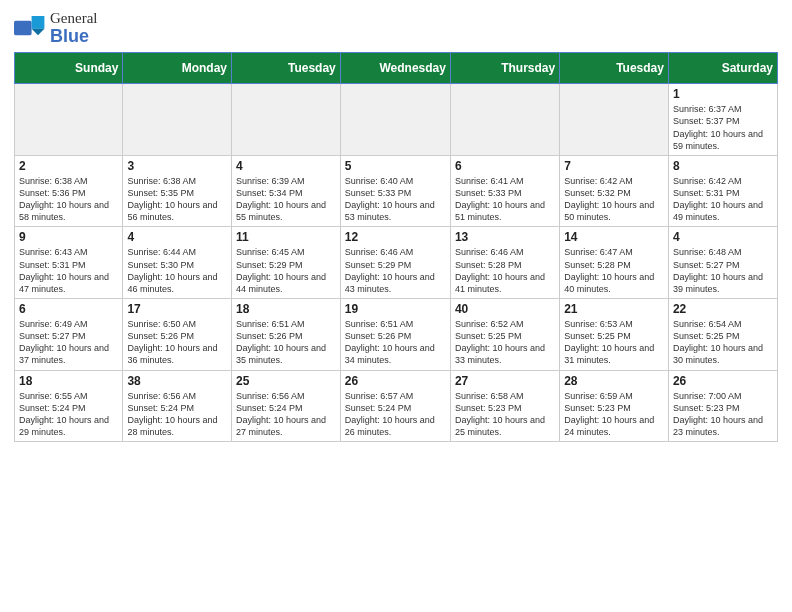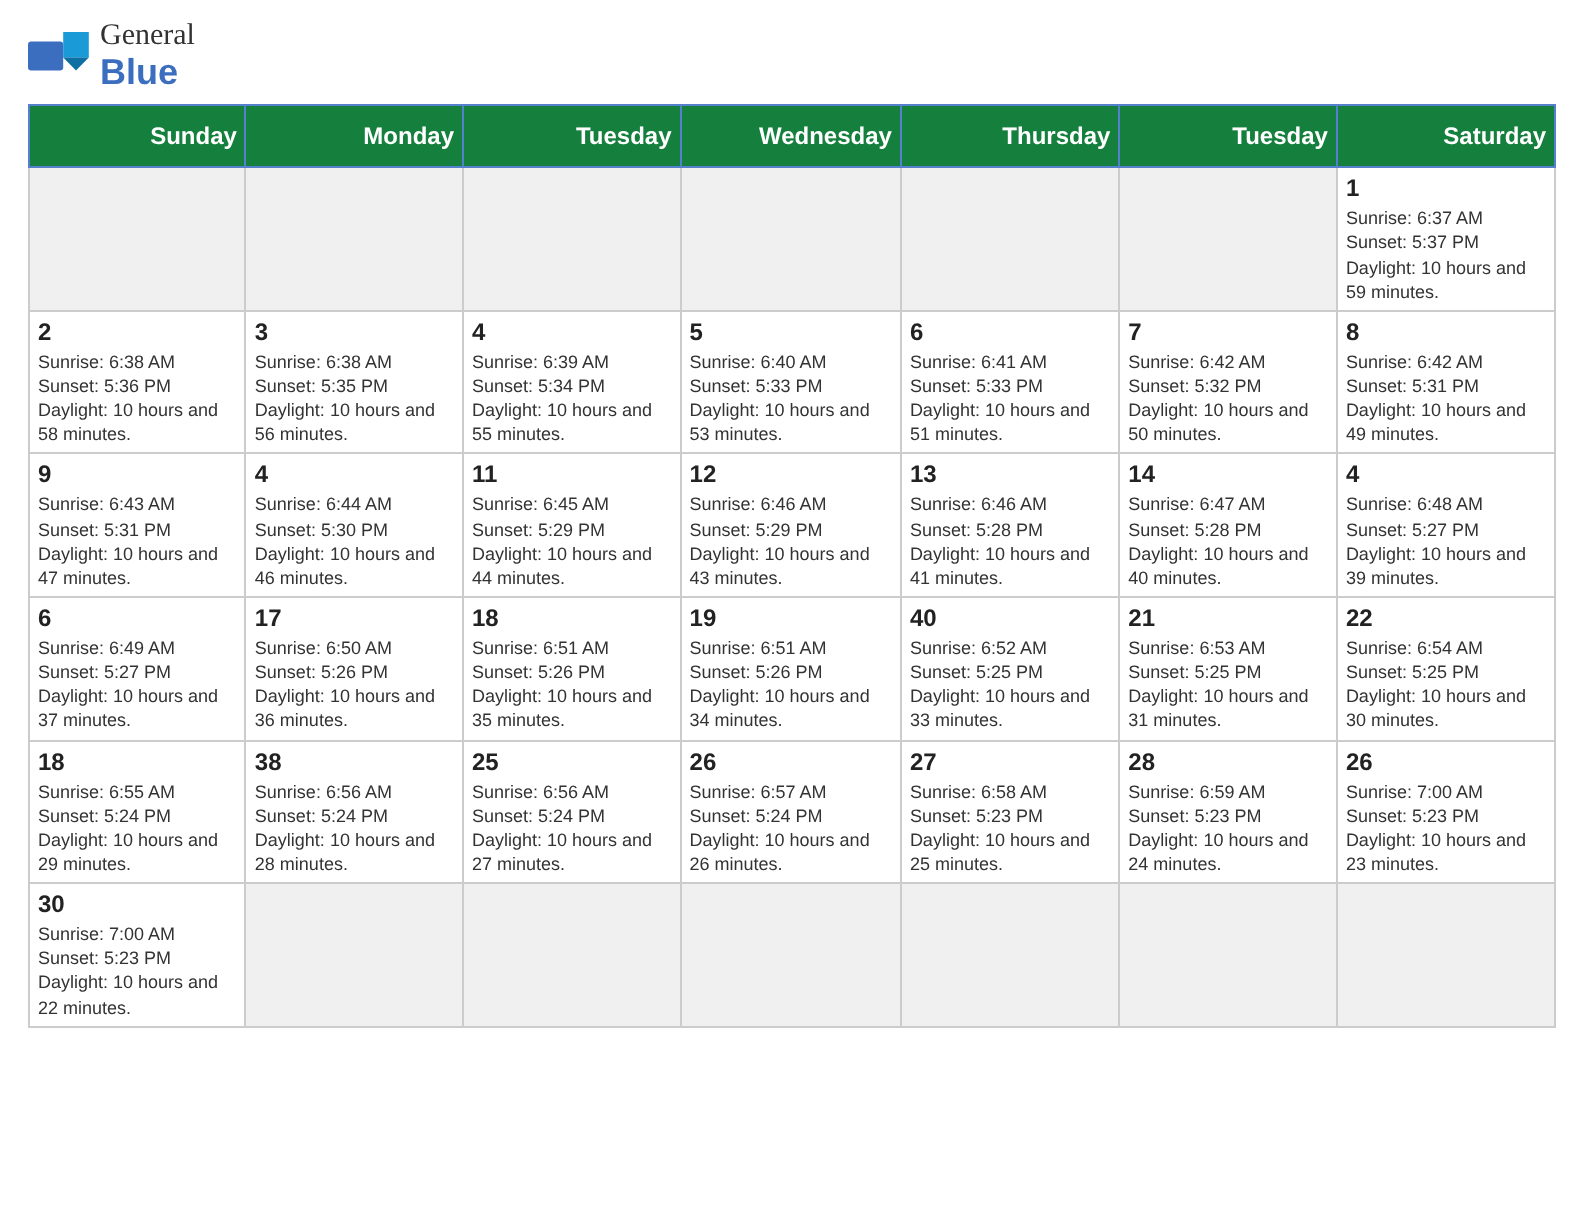--- a/index.html
+++ b/index.html
@@ -247,27 +247,15 @@
           </td>
           <td>
             <span class="day-num">28</span>
             <div class="day-info">Sunrise: 6:59 AM<br>Sunset: 5:23 PM<br>Daylight: 10 hours and 24 minutes.</div>
           </td>
           <td>
             <span class="day-num">26</span>
             <div class="day-info">Sunrise: 7:00 AM<br>Sunset: 5:23 PM<br>Daylight: 10 hours and 23 minutes.</div>
           </td>
         </tr>
-        <tr class="last-row">
-          <td>
-            <span class="day-num">30</span>
-            <div class="day-info">Sunrise: 7:00 AM<br>Sunset: 5:23 PM<br>Daylight: 10 hours and 22 minutes.</div>
-          </td>
-          <td class="empty"></td>
-          <td class="empty"></td>
-          <td class="empty"></td>
-          <td class="empty"></td>
-          <td class="empty"></td>
-          <td class="empty"></td>
-        </tr>
       </tbody>
   </table>
 </div>
 
 </body></html>

